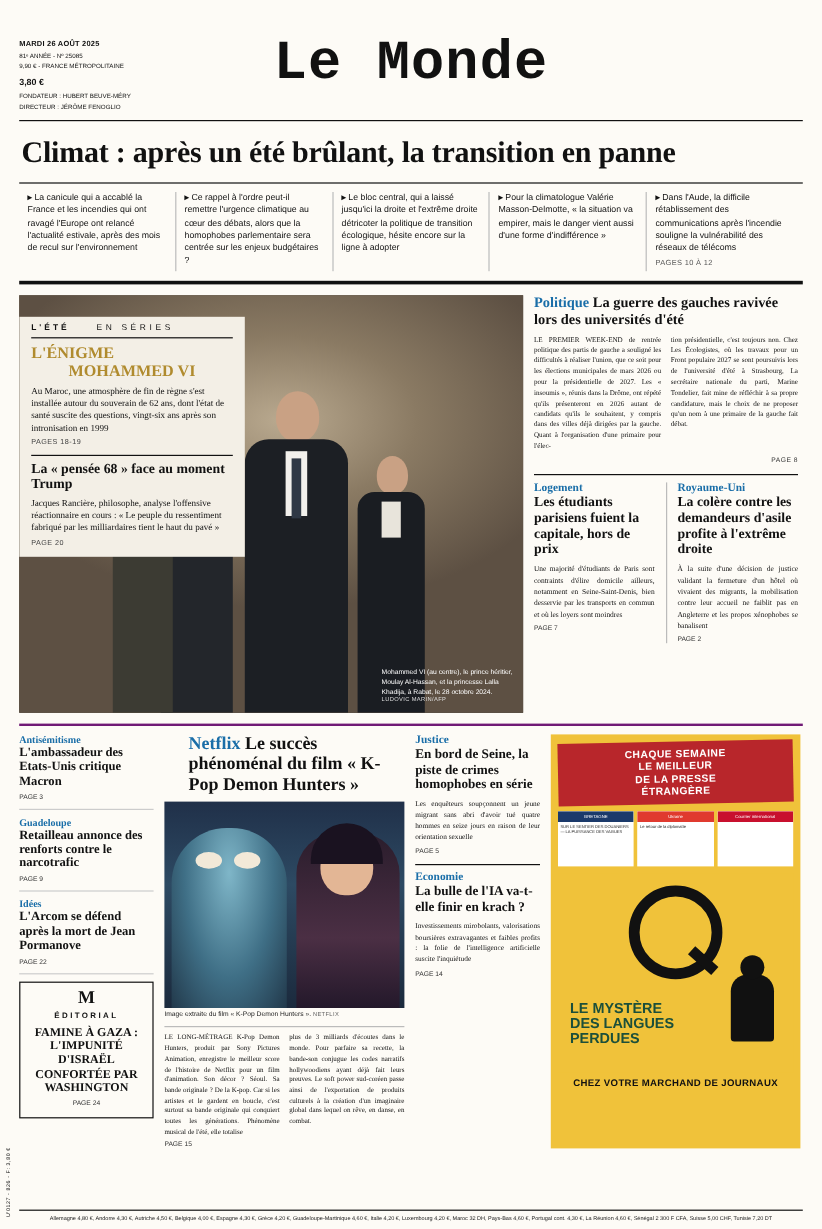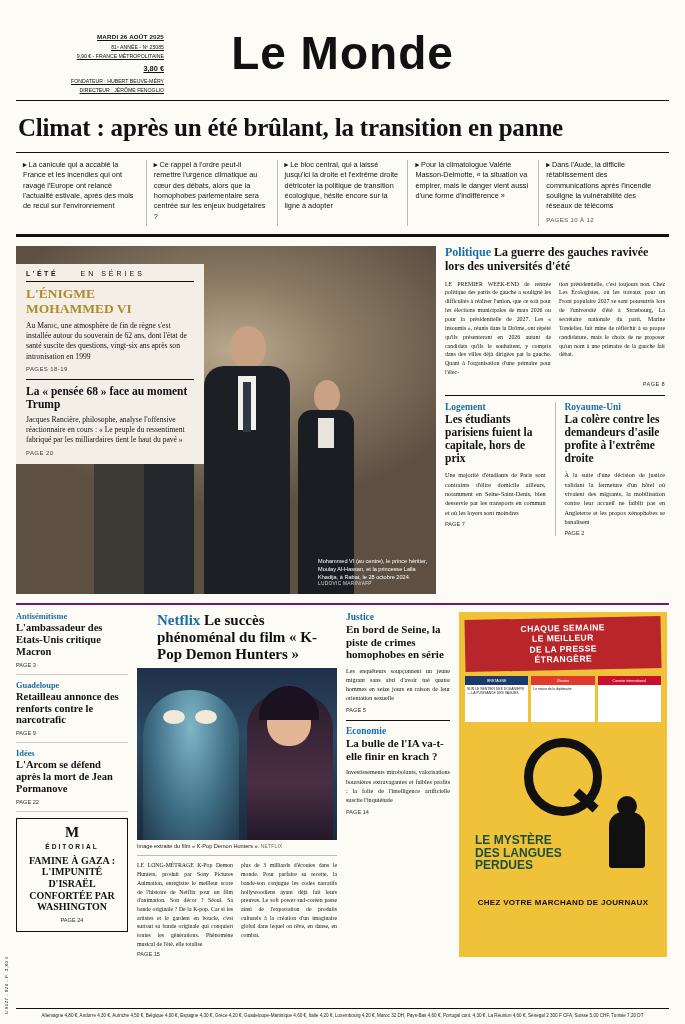--- a/index.html
+++ b/index.html
@@ -8,24 +8,24 @@
     width: 685px; height: 1024px;
     background: #fdfbf6;
     font-family: "Liberation Serif", serif;
     color: #111;
     overflow: hidden;
   }
   .page { width:685px; height:1024px; position:relative; padding: 0 16px; }
 
   
   .masthead { display:flex; align-items:flex-start; padding-top:26px; height:92px; }
-  .mast-left { width:148px; font-family:"Liberation Sans", sans-serif; font-size:5.2px; line-height:1.75; text-align:right; padding-top:6px;text-decoration:underline; }
+  .mast-left { width:148px; font-family:"Liberation Sans", sans-serif; font-size:5.2px; line-height:1.75; text-align:left; padding-top:6px; }
   .mast-left .date { font-weight:bold; font-size:6.2px; letter-spacing:.2px; }
   .mast-left .price { font-weight:bold; font-size:7.4px; margin:2px 0 1px; }
-  .mast-title { flex:1; text-align:center; font-family:Liberation Sans, sans-serif; font-weight:bold; font-size:46px; letter-spacing:1px; line-height:1; padding-top:4px; }
+  .mast-title { flex:1; text-align:center; font-family:Liberation Mono, monospace; font-weight:bold; font-size:46px; letter-spacing:1px; line-height:1; padding-top:4px; }
   .mast-right { width:148px; }
   .mast-rule { border-top:1px solid #111; margin-top:8px; }
 
   
   .lead-head { font-size:25px; font-weight:bold; line-height:1.12; padding:13px 2px 10px; letter-spacing:-.2px; }
 
   
   .teasers { display:flex; border-top:1px solid #111; border-bottom:3px solid #111; padding:7px 0 8px; gap:0; }
   .teaser { flex:1; padding:0 7px; font-family:"Liberation Sans", sans-serif; font-size:7.3px; line-height:1.42; position:relative; }
   .teaser + .teaser { border-left:1px solid #bbb; }
@@ -45,21 +45,21 @@
   .fig { position:absolute; bottom:0; }
   .fig .head { border-radius:50% 50% 45% 45%; background:#c9a184; }
   .fig .body { background:#23262b; }
   .fig .shirt { position:absolute; background:#f2f0ec; }
   .fig .tie { position:absolute; background:#2b2f36; }
 
   .photo-label { position:absolute; left:0; top:18px; background:#f3efe6; padding:6px 10px 8px; width:188px; }
   .photo-label .kicker { font-family:"Liberation Sans", sans-serif; font-size:7px; letter-spacing:2.5px; border-bottom:1px solid #111; padding-bottom:4px; margin-bottom:5px; }
   .photo-label .kicker .ete { font-weight:bold; }
   .serie-title { font-size:13.5px; font-weight:bold; line-height:1.1; color:#b08b2e; }
-  .serie-title .l2 { display:block; }
+  .serie-title .l2 { display:block;text-align:center; }
   .serie-text { font-size:7.6px; line-height:1.36; margin-top:4px; }
   .serie-ref { font-family:"Liberation Sans", sans-serif; font-size:6px; letter-spacing:.4px; color:#444; margin-top:4px; }
   .sep-line { border-top:1px solid #111; margin:7px 0 5px; }
   .serie2-title { font-size:11.5px; font-weight:bold; line-height:1.12; }
   .caption { position:absolute; right:6px; bottom:6px; width:112px; font-family:"Liberation Sans", sans-serif; font-size:5.6px; color:#fff; line-height:1.4; }
   .caption .credit { font-size:4.8px; color:#ddd; letter-spacing:.3px; }
 
   .right-col { width:220px; }
   .sec-head { font-size:12px; line-height:1.14; font-weight:bold; }
   .sec-head .rub { color:#1a6ea8; }

